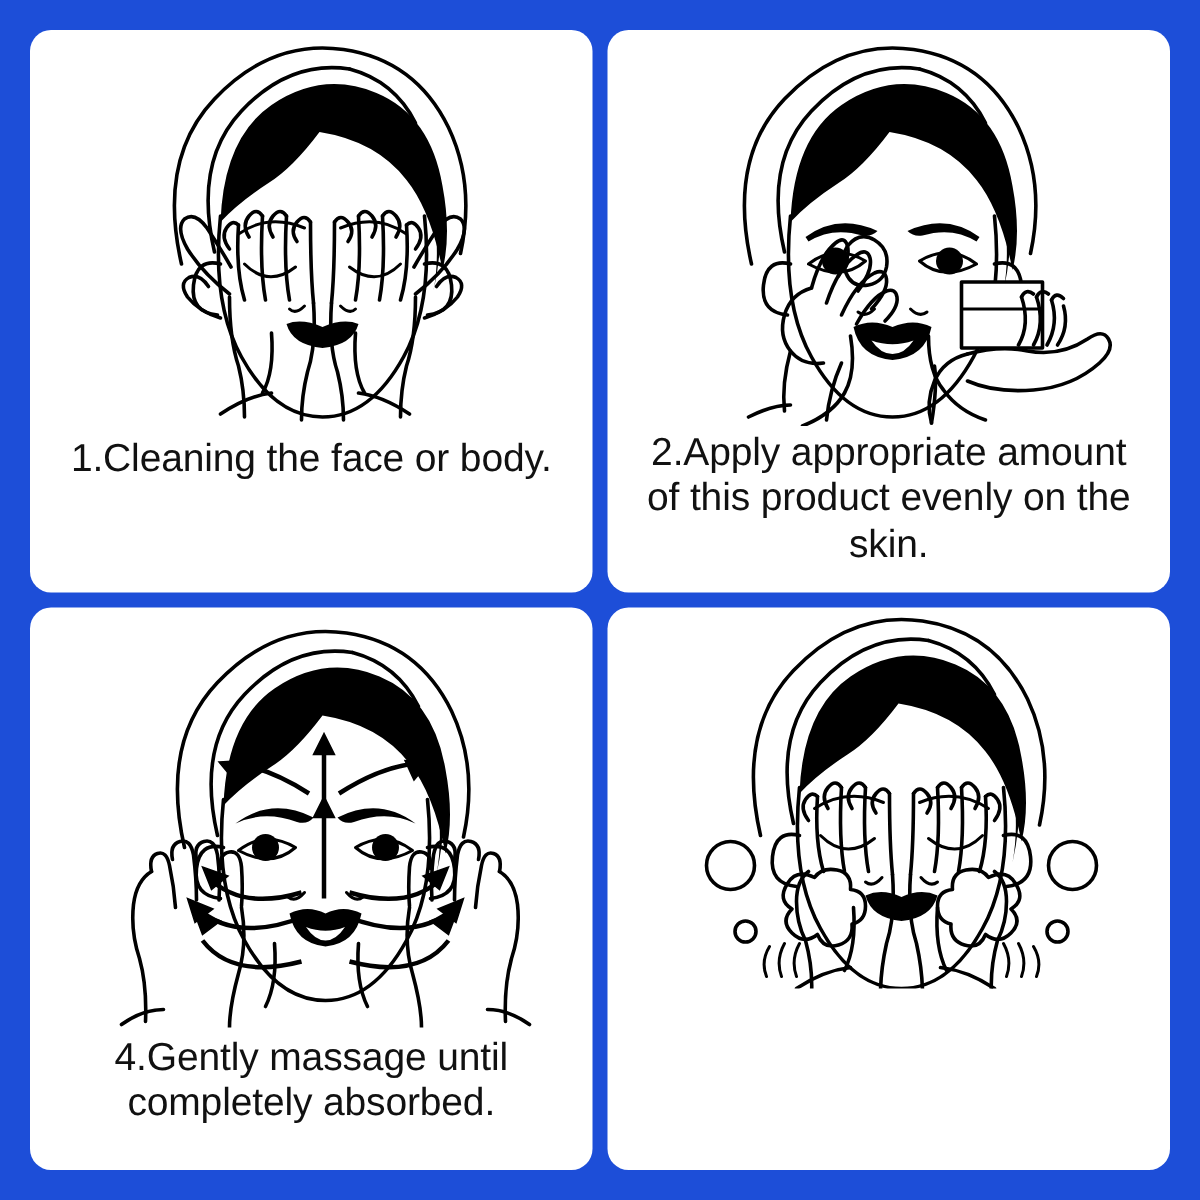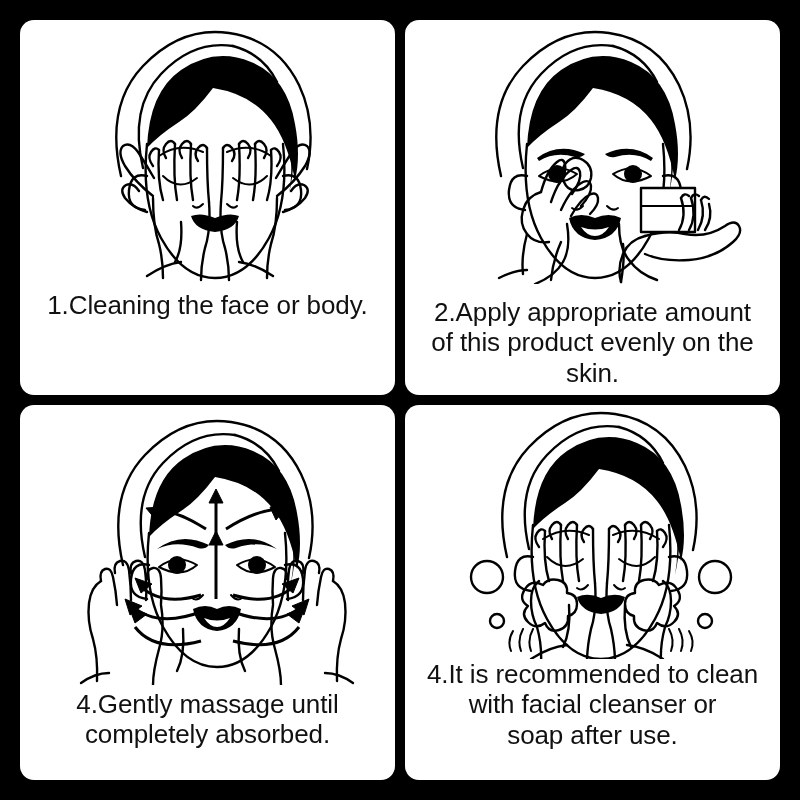--- a/index.html
+++ b/index.html
@@ -15,21 +15,21 @@
   }
   #instruction-sheet {
     width: 800px;
     height: 800px;
     box-sizing: border-box;
     padding: 20px;
     display: grid;
     grid-template-columns: 1fr 1fr;
     grid-template-rows: 1fr 1fr;
     gap: 10px;
-    background: #000000;
+    background: #1d4ed8;
   }
   .step-card {
     background: #ffffff;
     border-radius: 14px;
     display: flex;
     flex-direction: column;
     align-items: center;
     justify-content: flex-start;
     overflow: hidden;
     position: relative;
@@ -48,21 +48,21 @@
     letter-spacing: -0.1px;
     white-space: pre-line;
     margin: 0;
     padding: 0 2px;
     font-weight: 400;
   }
   
   #step-card-1 .illustration { margin-top: 2px; }
   #step-card-1 .step-caption { margin-top: 6px; }
   #step-card-2 .illustration { margin-top: 2px; }
-  #step-card-2 .step-caption { margin-top: 13px; }
+  #step-card-2 .step-caption { margin-top: 2px; }
   #step-card-3 .illustration { margin-top: 4px; }
   #step-card-3 .step-caption { margin-top: 4px; }
   #step-card-4 .illustration { margin-top: 0px; }
   #step-card-4 .step-caption { margin-top: 0px; }
 
   svg { display: block; }
   .ln { fill: none; stroke: #000; stroke-width: 2.4; stroke-linecap: round; stroke-linejoin: round; }
   .ln-thin { fill: none; stroke: #000; stroke-width: 2.0; stroke-linecap: round; stroke-linejoin: round; }
   .sld { fill: #000; stroke: none; }
   .wht { fill: #ffffff; stroke: #000; stroke-width: 2.4; stroke-linejoin: round; }
@@ -344,18 +344,15 @@
 
         <path class="ln" d="M222 126 q2 30 -4 50 M206 120 q2 34 -2 56 M190 120 q2 34 -2 56 M174 124 q0 34 -2 54"></path>
         <path class="ln" d="M222 126 q4 -4 8 2 q4 6 -2 14"></path>
         <path class="ln" d="M206 120 q4 -6 9 0 q5 6 0 14"></path>
         <path class="ln" d="M190 120 q4 -6 9 0 q5 6 0 14"></path>
         <path class="ln" d="M174 124 q4 -6 9 0 q5 6 0 13"></path>
         <path class="ln" d="M228 176 q8 6 8 20 q0 14 -6 26 q-5 18 -4 36"></path>
         <path class="ln" d="M172 178 q-2 28 4 46 q4 18 4 34"></path>
       </g>
     </svg>
-    <div class="step-caption">4.It is recommended to clean
-with facial cleanser or
-soap after use.</div>
   </div>
 
 </div>
 
 </body></html>

